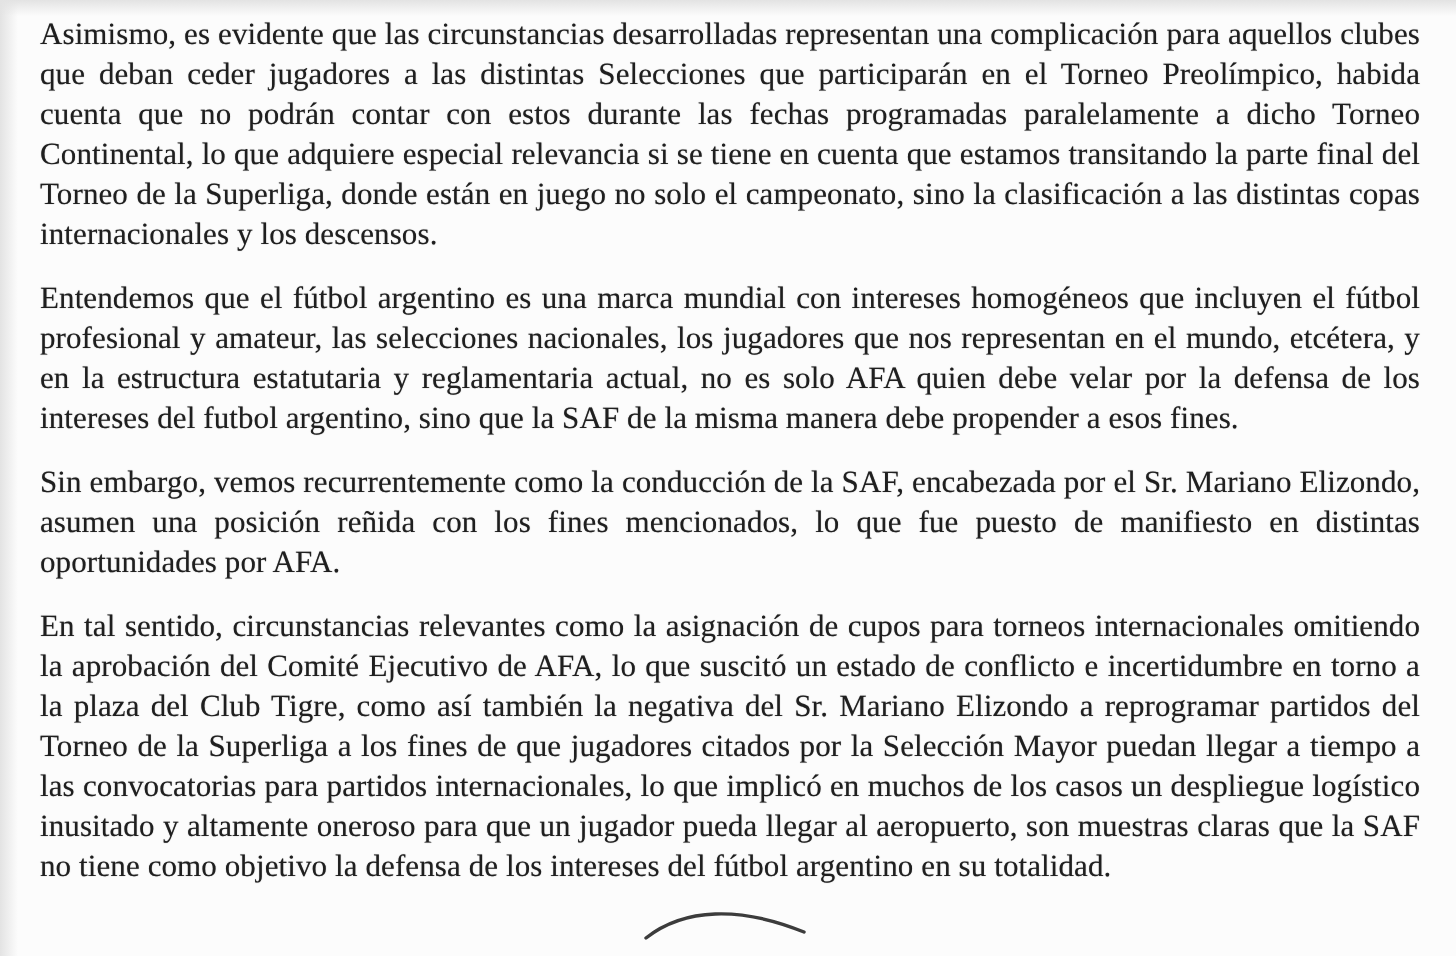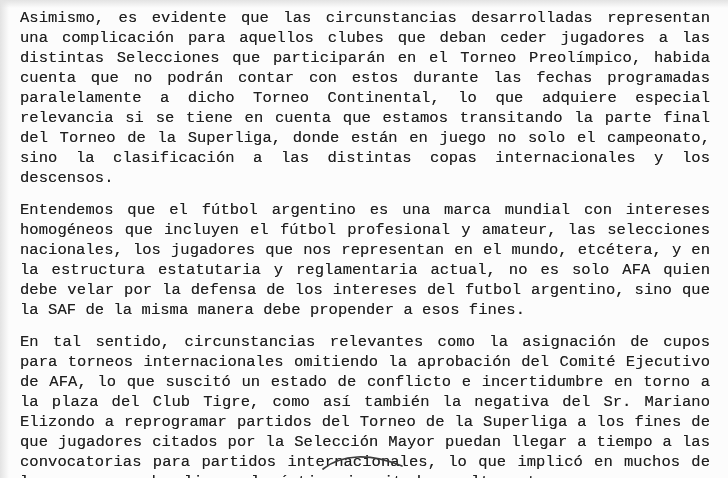--- a/index.html
+++ b/index.html
@@ -37,41 +37,41 @@
     color:var(--ink);
     font-size:15.5px;
     line-height:20px;
     text-align:justify;
     
     text-shadow:0 0 0.45px rgba(20,20,20,0.55);
     letter-spacing:0.05px;
   }
   .text-block p{
     margin:0 0 12px 0;
-    font-family:Liberation Mono, monospace;
   }
   .sig-arc{
     position:absolute;
     left:320px;
     top:451px;
     width:86px;
     height:27px;
   }
 </style>
 </head>
 <body>
 
 <div class="page">
 
   <div class="scan-edge-left"></div>
   <div class="scan-edge-top"></div>
 
   <div class="text-block">
     <p>Asimismo, es evidente que las circunstancias desarrolladas representan una complicación para aquellos clubes que deban ceder jugadores a las distintas Selecciones que participarán en el Torneo Preolímpico, habida cuenta que no podrán contar con estos durante las fechas programadas paralelamente a dicho Torneo Continental, lo que adquiere especial relevancia si se tiene en cuenta que estamos transitando la parte final del Torneo de la Superliga, donde están en juego no solo el campeonato, sino la clasificación a las distintas copas internacionales y los descensos.</p>
     <p>Entendemos que el fútbol argentino es una marca mundial con intereses homogéneos que incluyen el fútbol profesional y amateur, las selecciones nacionales, los jugadores que nos representan en el mundo, etcétera, y en la estructura estatutaria y reglamentaria actual, no es solo AFA quien debe velar por la defensa de los intereses del futbol argentino, sino que la SAF de la misma manera debe propender a esos fines.</p>
+    <p>Sin embargo, vemos recurrentemente como la conducción de la SAF, encabezada por el Sr. Mariano Elizondo, asumen una posición reñida con los fines mencionados, lo que fue puesto de manifiesto en distintas oportunidades por AFA.</p>
     <p>En tal sentido, circunstancias relevantes como la asignación de cupos para torneos internacionales omitiendo la aprobación del Comité Ejecutivo de AFA, lo que suscitó un estado de conflicto e incertidumbre en torno a la plaza del Club Tigre, como así también la negativa del Sr. Mariano Elizondo a reprogramar partidos del Torneo de la Superliga a los fines de que jugadores citados por la Selección Mayor puedan llegar a tiempo a las convocatorias para partidos internacionales, lo que implicó en muchos de los casos un despliegue logístico inusitado y altamente oneroso para que un jugador pueda llegar al aeropuerto, son muestras claras que la SAF no tiene como objetivo la defensa de los intereses del fútbol argentino en su totalidad.</p>
   </div>
 
   <svg class="sig-arc" viewBox="0 0 86 27" xmlns="http://www.w3.org/2000/svg" aria-hidden="true">
     <path d="M3,18 C 22,3 50,2 82,15" fill="none" stroke="#3c3c3c" stroke-width="1.7" stroke-linecap="round"></path>
   </svg>
 
 </div>
 
 </body></html>

